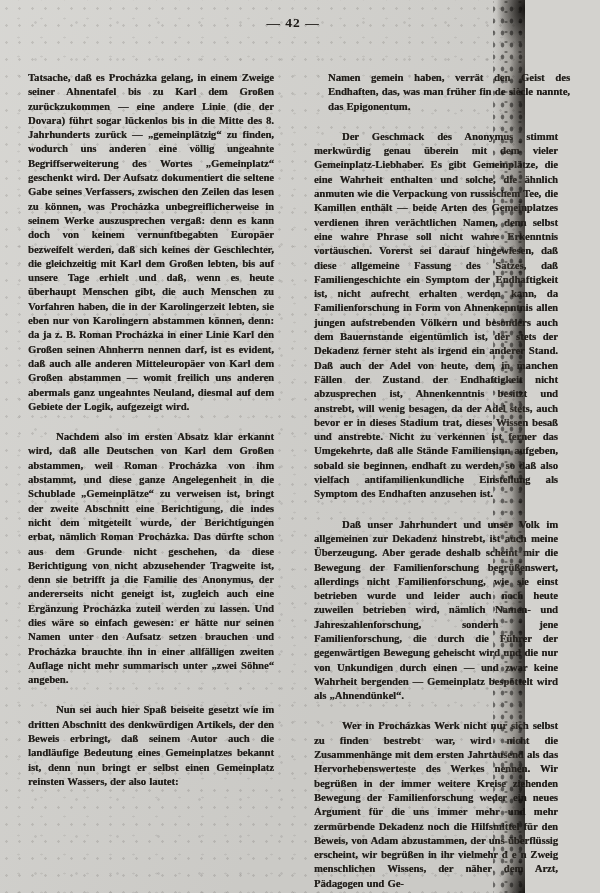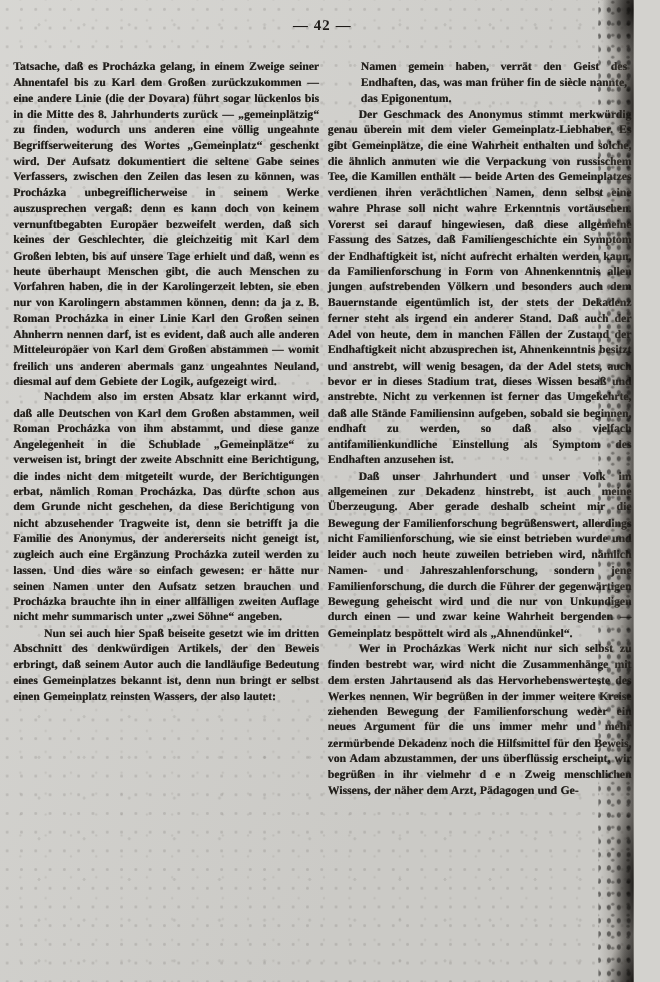--- a/index.html
+++ b/index.html
@@ -4,24 +4,25 @@
 <style>
   html, body { margin: 0; padding: 0; }
   body {
     width: 600px; height: 893px;
     font-family: "Liberation Serif", serif;
     background: #d3d2ce;
     overflow: hidden;
   }
   .page {
     position: relative;
-    width: 576px; height: 893px;
+    width: 504px; height: 893px;
     background:
       linear-gradient(115deg, rgba(255,255,255,0.10), rgba(0,0,0,0.04) 70%),
       #d3d2ce;
+    padding-left: 21px;
   }
   
   .page::before {
     content: "";
     position: absolute; inset: 0;
     background-image:
       radial-gradient(rgba(55,50,45,0.14) 1px, transparent 1.3px),
       radial-gradient(rgba(70,64,56,0.10) 1px, transparent 1.4px),
       radial-gradient(rgba(40,36,32,0.10) 1.2px, transparent 1.6px);
     background-size: 13px 17px, 23px 19px, 41px 37px;
@@ -43,21 +44,21 @@
     text-align: justify;
     font-size: 10.6px;
     font-weight: bold;
     line-height: 14.3px;
     color: #221f1b;
     text-shadow: 0.25px 0 0 rgba(34,31,27,0.75);
     word-spacing: 0.5px;
   }
   .col-left  { left: 12px;  width: 278px; }
   .col-right { left: 298px; width: 276px; }
-  .col p { margin: 0; }
+  .col p { margin: 16px; }
   p.para  { text-indent: 28px; }
   p.cont  { text-indent: 0; }
   p.quote { margin-left: 30px; margin-right: 4px; text-indent: 0; }
   
   .scan-edge {
     position: absolute; top: 0; right: 0;
     width: 32px; height: 893px;
     pointer-events: none;
     background:
       radial-gradient(ellipse 42px 70px  at 100% 1%,  rgba(18,16,14,0.95), transparent 68%),

